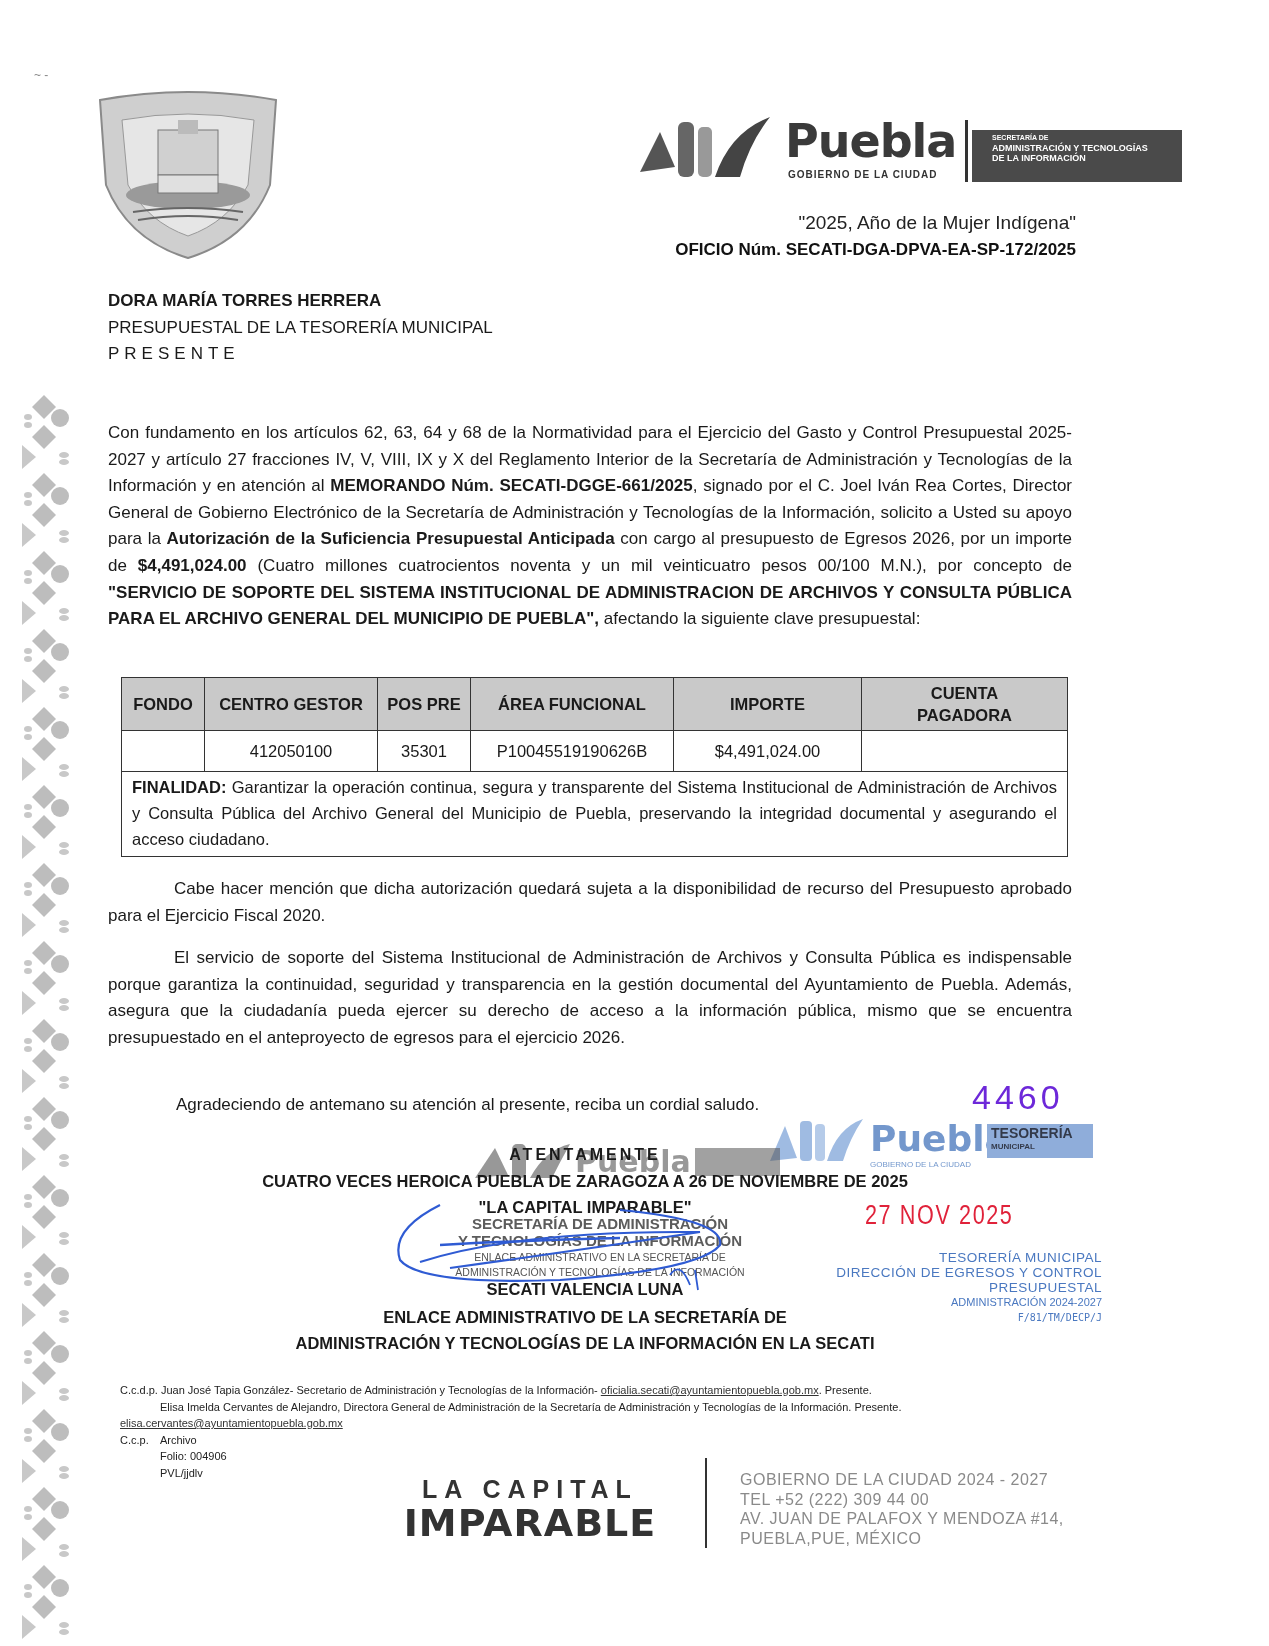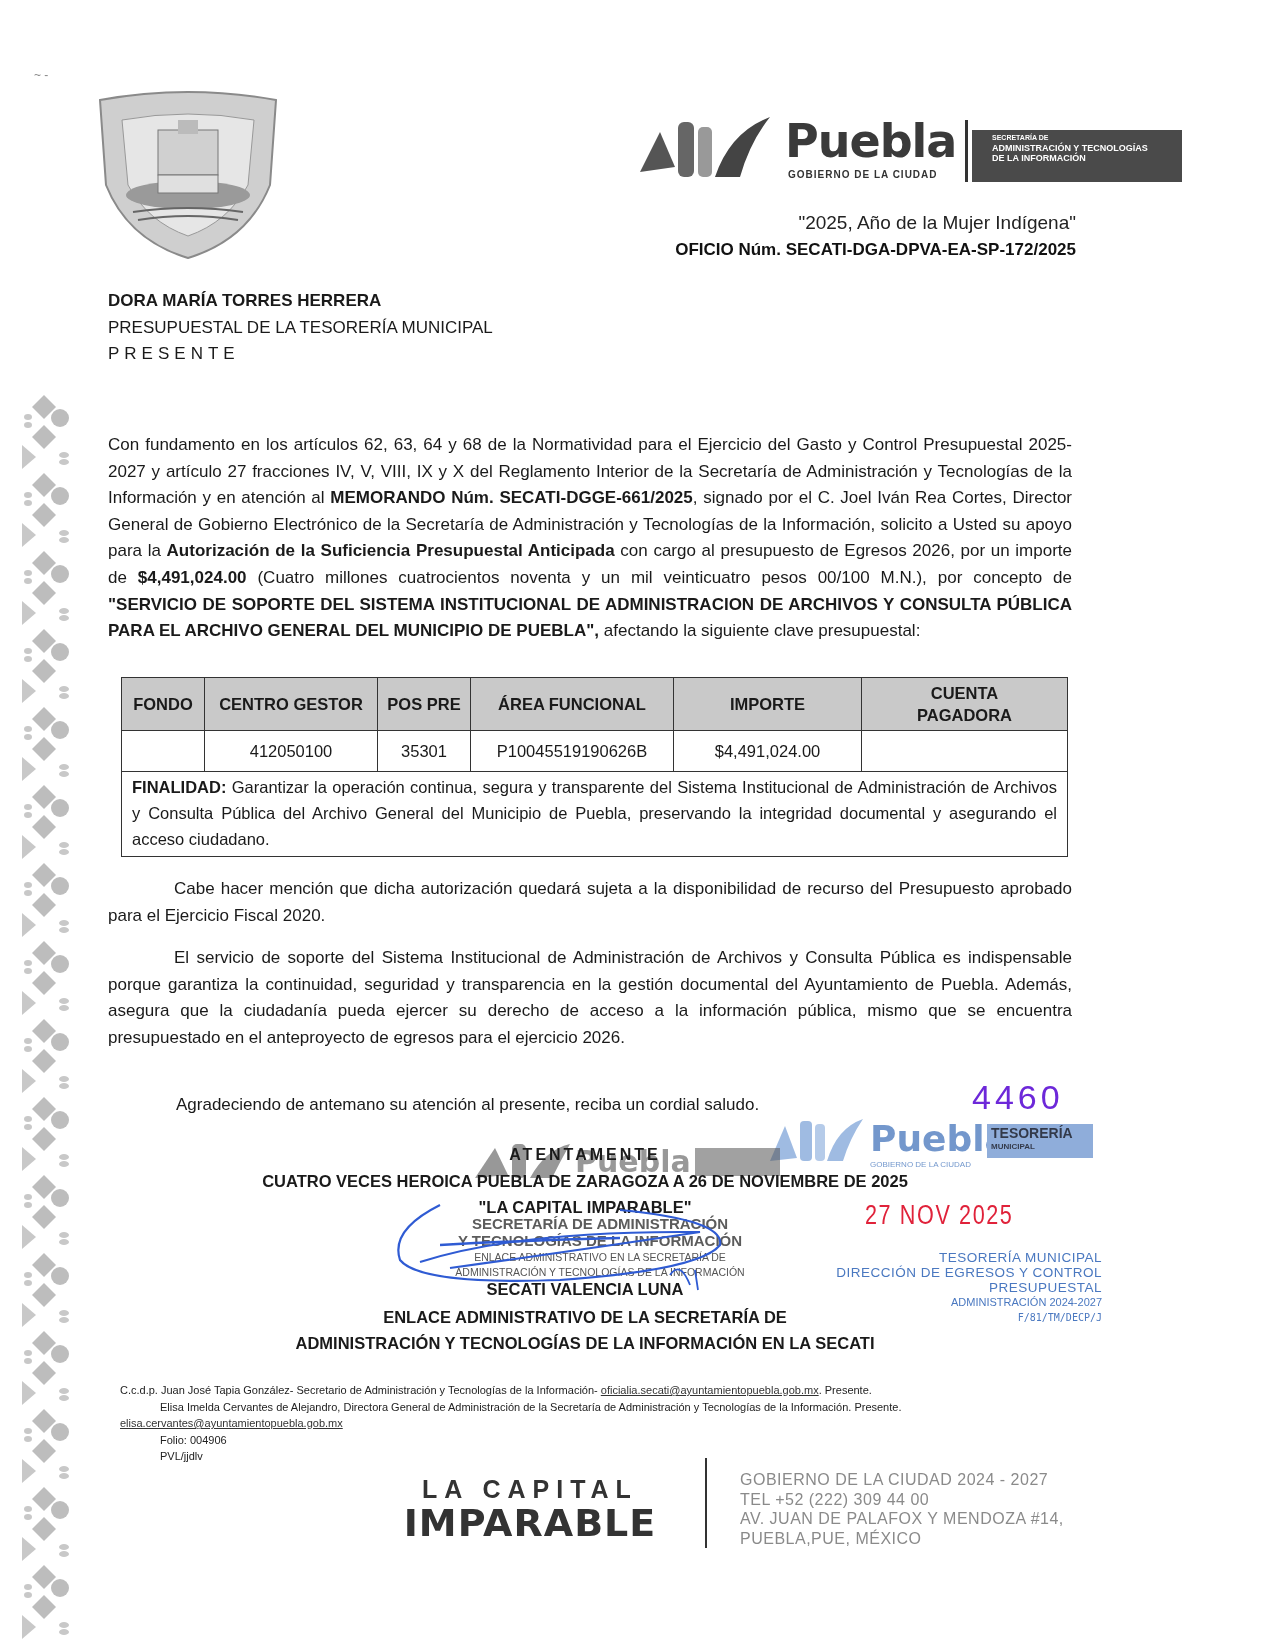--- a/index.html
+++ b/index.html
@@ -25,21 +25,21 @@
   .brand-box .small { font-size:7px; }
 
   .year-motto { right:193px; top:212px; font-size:19px; color:#222; }
   .oficio { right:193px; top:240px; font-size:17px; font-weight:bold; color:#111; }
 
   .addressee { left:108px; top:288px; font-size:17px; line-height:26.5px; }
   .addressee .name { font-weight:bold; }
   .addressee .presente { letter-spacing:5px; }
 
   .body-text { left:108px; width:964px; font-size:17px; line-height:26.6px; text-align:justify; }
-  .p1 { top:420px;margin-top:12px; }
+  .p1 { top:420px; }
   .b { font-weight:bold; }
 
   
   table.budget { position:absolute; left:121px; top:677px; width:947px; border-collapse:collapse;
                  font-size:16.5px; }
   table.budget th { background:#c9c9c9; font-weight:bold; border:1.5px solid #333; height:52px;
                     padding:0 6px; line-height:22px; }
   table.budget td { border:1.5px solid #333; text-align:center; height:38px; }
   table.budget td.fin { text-align:justify; padding:2px 10px 4px 10px; line-height:26px; height:auto; }
 
@@ -235,20 +235,21 @@
 <div class="abs sig-center signer">SECATI VALENCIA LUNA</div>
 <div class="abs sig-center signer-title">
   <div>ENLACE ADMINISTRATIVO DE LA SECRETARÍA DE</div>
   <div>ADMINISTRACIÓN Y TECNOLOGÍAS DE LA INFORMACIÓN EN LA SECATI</div>
 </div>
 
 <div class="abs cc">
   <div><span>C.c.d.p. Juan José Tapia González- Secretario de Administración y Tecnologías de la Información- </span><span class="email">oficialia.secati@ayuntamientopuebla.gob.mx</span><span>. Presente.</span></div>
   <div class="indent">Elisa Imelda Cervantes de Alejandro, Directora General de Administración de la Secretaría de Administración y Tecnologías de la Información. Presente.</div>
   <div class="email">elisa.cervantes@ayuntamientopuebla.gob.mx</div>
+  <div class="ccp-row"><span class="lbl">C.c.p.</span><span>Archivo</span></div>
   <div class="sub">Folio: 004906</div>
   <div class="sub">PVL/jjdlv</div>
 </div>
 
 <div class="abs footer-logo">
   <div class="top">LA CAPITAL</div>
   <div class="bottom">IMPARABLE</div>
 </div>
 <div class="abs footer-divider"></div>
 <div class="abs footer-contact">

